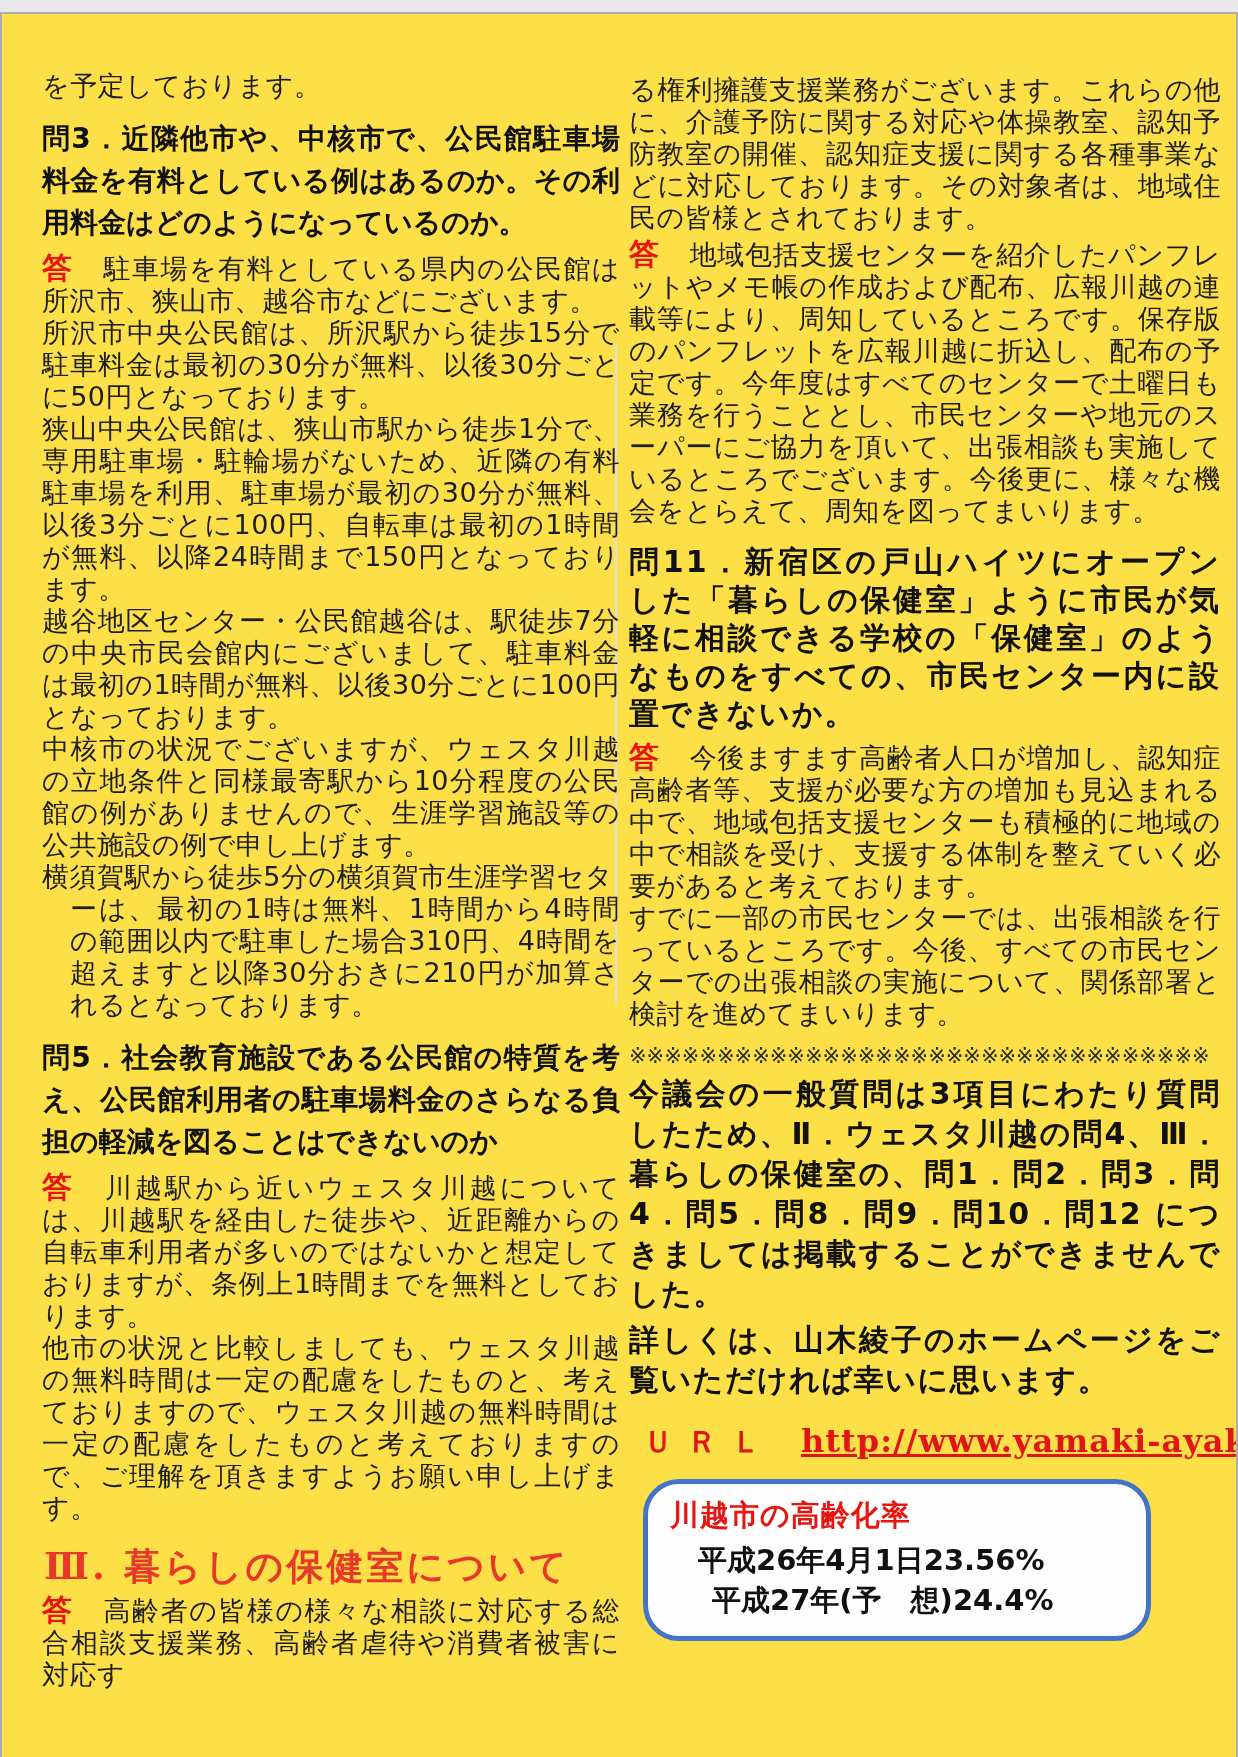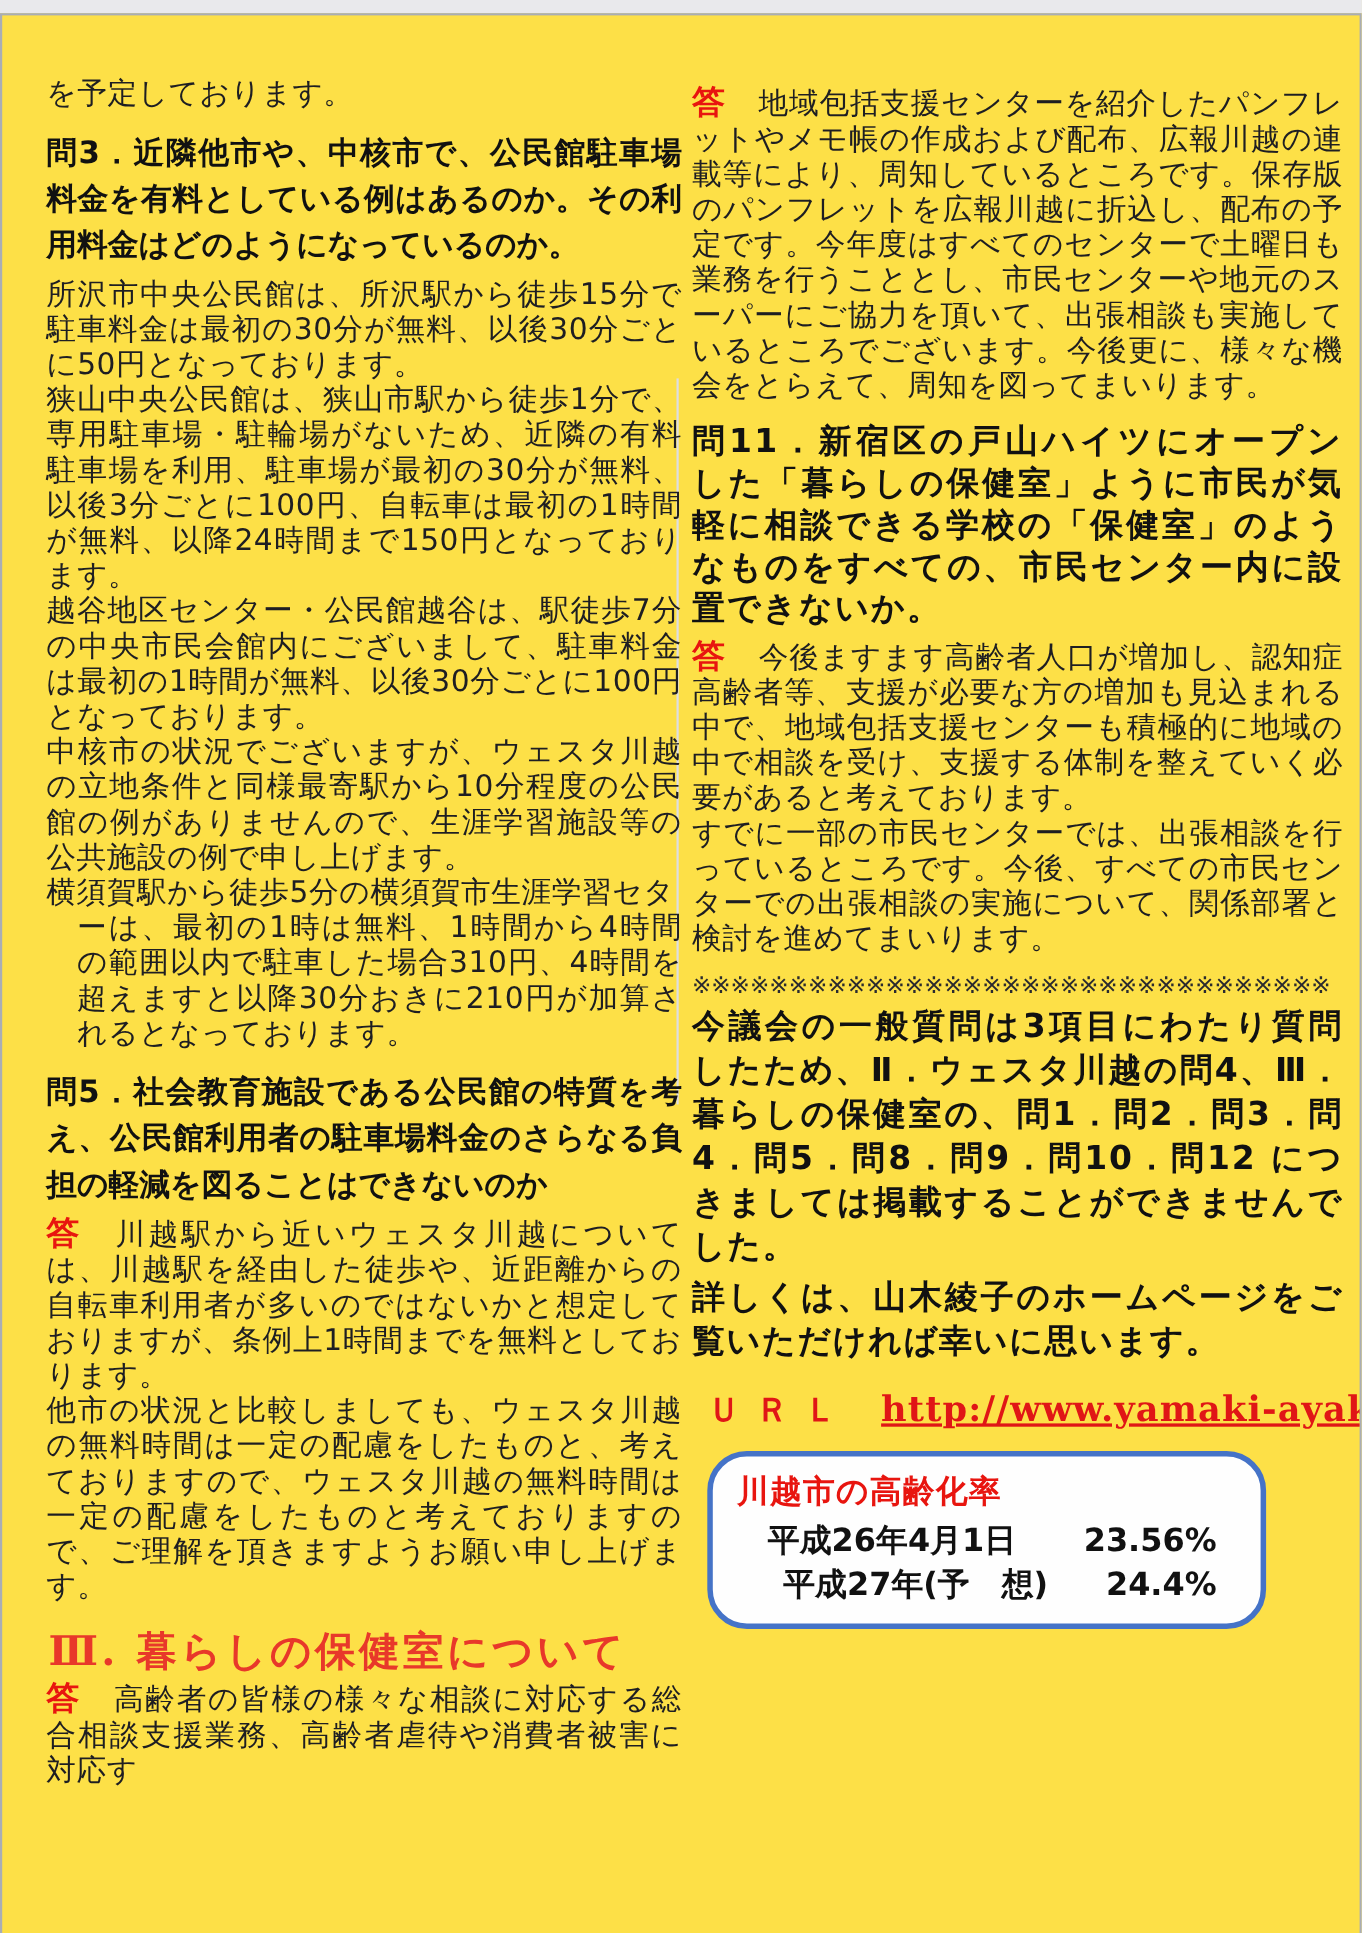--- a/index.html
+++ b/index.html
@@ -109,21 +109,20 @@
   }
   .stats-title{
     color:#e8150f;
     font-size:29px;
     font-weight:900;
     letter-spacing:1px;
     margin-bottom:4px;
   }
   .stats-row{
     display:flex;
-    justify-content:space-between;
     font-size:29px;
     font-weight:900;
     line-height:40px;
     color:#111;
     padding-right:20px;
   }
   .stats-row:nth-of-type(2){padding-left:28px;}
   .stats-row:nth-of-type(3){padding-left:42px;}
   .stats-row:nth-of-type(4){padding-left:42px;}
   .gutter-shadow{
@@ -138,20 +137,21 @@
 
 <div class="page">
 
   <div class="gutter-shadow"></div>
 
   <div class="col col-left">
     <p class="body">を予定しております。</p>
 
     <p class="q-heading">問3．近隣他市や、中核市で、公民館駐車場料金を有料としている例はあるのか。その利用料金はどのようになっているのか。</p>
 
+    <p class="body answer"><span class="ans-marker">答</span><span>駐車場を有料としている県内の公民館は所沢市、狭山市、越谷市などにございます。</span></p>
 
     <p class="body">所沢市中央公民館は、所沢駅から徒歩15分で駐車料金は最初の30分が無料、以後30分ごとに50円となっております。</p>
     <p class="body">狭山中央公民館は、狭山市駅から徒歩1分で、専用駐車場・駐輪場がないため、近隣の有料駐車場を利用、駐車場が最初の30分が無料、以後3分ごとに100円、自転車は最初の1時間が無料、以降24時間まで150円となっております。</p>
     <p class="body">越谷地区センター・公民館越谷は、駅徒歩7分の中央市民会館内にございまして、駐車料金は最初の1時間が無料、以後30分ごとに100円となっております。</p>
     <p class="body">中核市の状況でございますが、ウェスタ川越の立地条件と同様最寄駅から10分程度の公民館の例がありませんので、生涯学習施設等の公共施設の例で申し上げます。</p>
     <p class="body">横須賀駅から徒歩5分の横須賀市生涯学習セタ</p>
     <p class="body indent">ーは、最初の1時は無料、1時間から4時間の範囲以内で駐車した場合310円、4時間を超えますと以降30分おきに210円が加算されるとなっております。</p>
 
     <p class="q-heading">問5．社会教育施設である公民館の特質を考え、公民館利用者の駐車場料金のさらなる負担の軽減を図ることはできないのか</p>
 
@@ -159,20 +159,21 @@
 
     <p class="body">他市の状況と比較しましても、ウェスタ川越の無料時間は一定の配慮をしたものと、考えておりますので、ウェスタ川越の無料時間は一定の配慮をしたものと考えておりますので、ご理解を頂きますようお願い申し上げます。</p>
 
     <p class="section-red">Ⅲ. 暮らしの保健室について</p>
 
 
     <p class="body answer"><span class="ans-marker">答</span><span>高齢者の皆様の様々な相談に対応する総合相談支援業務、高齢者虐待や消費者被害に対応す</span></p>
   </div>
 
   <div class="col col-right">
+    <p class="body">る権利擁護支援業務がございます。これらの他に、介護予防に関する対応や体操教室、認知予防教室の開催、認知症支援に関する各種事業などに対応しております。その対象者は、地域住民の皆様とされております。</p>
 
 
     <p class="body answer"><span class="ans-marker">答</span><span>地域包括支援センターを紹介したパンフレットやメモ帳の作成および配布、広報川越の連載等により、周知しているところです。保存版のパンフレットを広報川越に折込し、配布の予定です。今年度はすべてのセンターで土曜日も業務を行うこととし、市民センターや地元のスーパーにご協力を頂いて、出張相談も実施しているところでございます。今後更に、様々な機会をとらえて、周知を図ってまいります。</span></p>
 
     <p class="pop-heading">問11．新宿区の戸山ハイツにオープンした「暮らしの保健室」ように市民が気軽に相談できる学校の「保健室」のようなものをすべての、市民センター内に設置できないか。</p>
 
     <p class="body answer"><span class="ans-marker">答</span><span>今後ますます高齢者人口が増加し、認知症高齢者等、支援が必要な方の増加も見込まれる中で、地域包括支援センターも積極的に地域の中で相談を受け、支援する体制を整えていく必要があると考えております。</span></p>
 
     <p class="body">すでに一部の市民センターでは、出張相談を行っているところです。今後、すべての市民センターでの出張相談の実施について、関係部署と検討を進めてまいります。</p>
 

